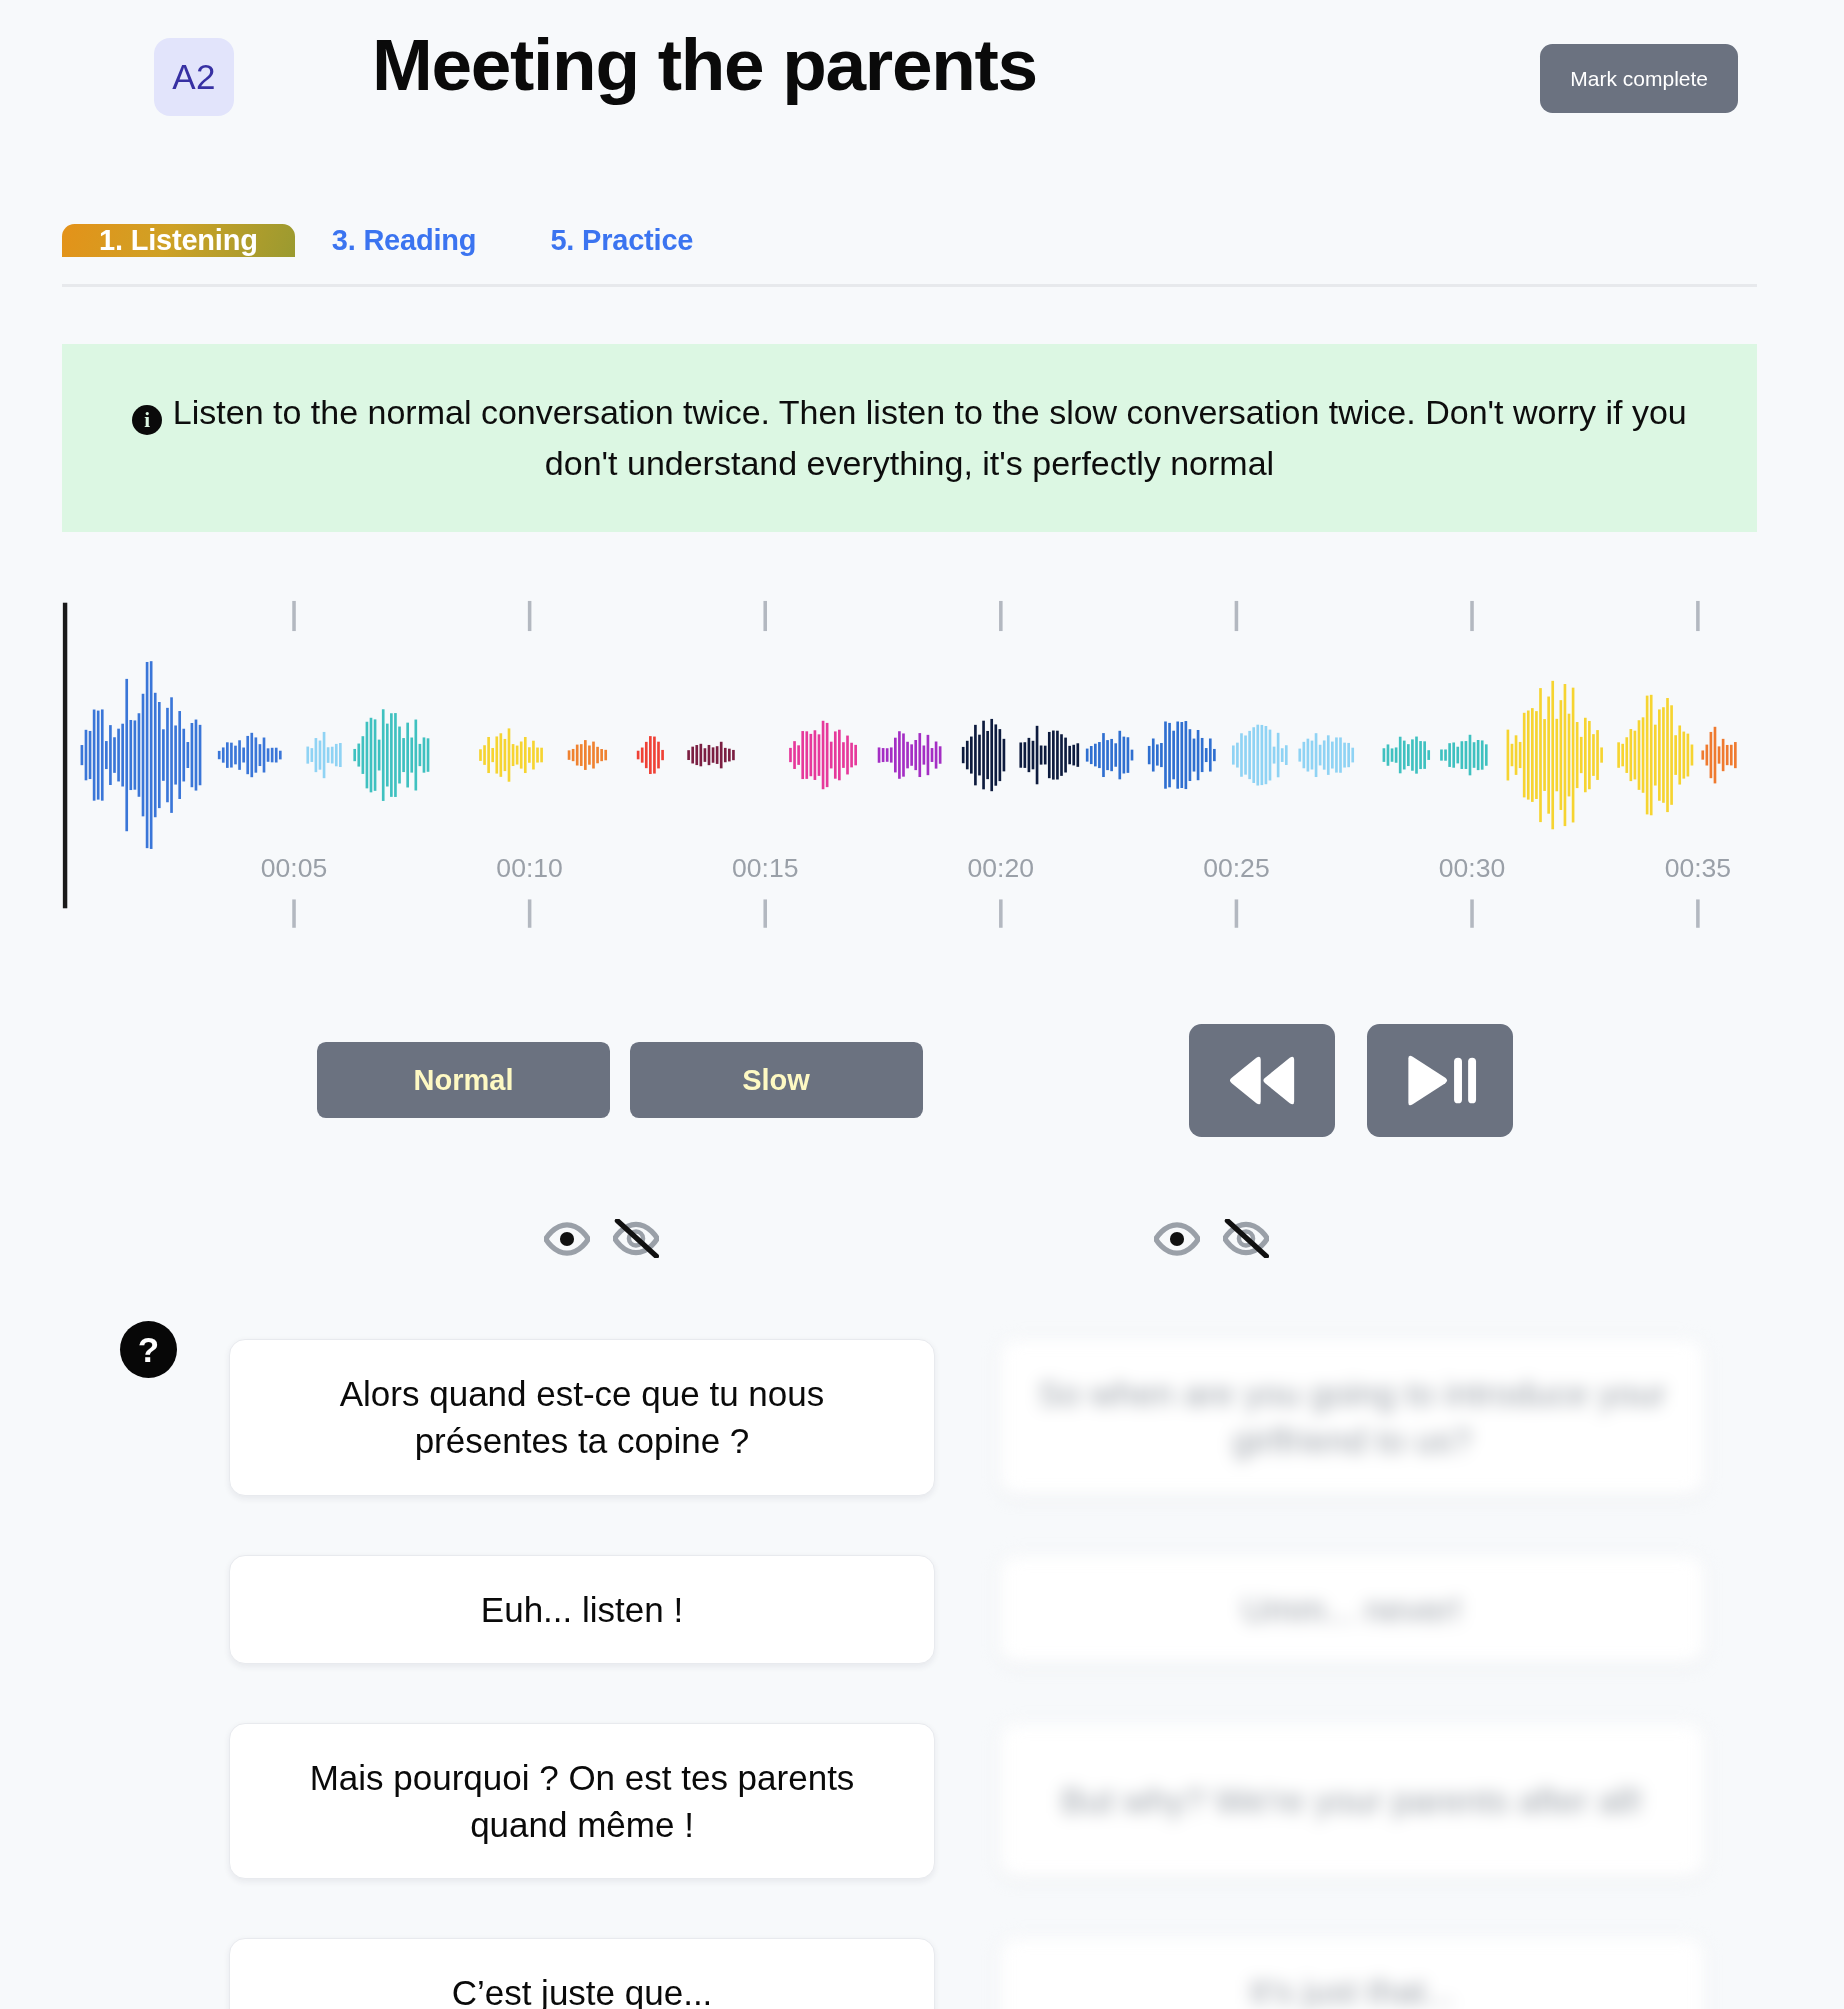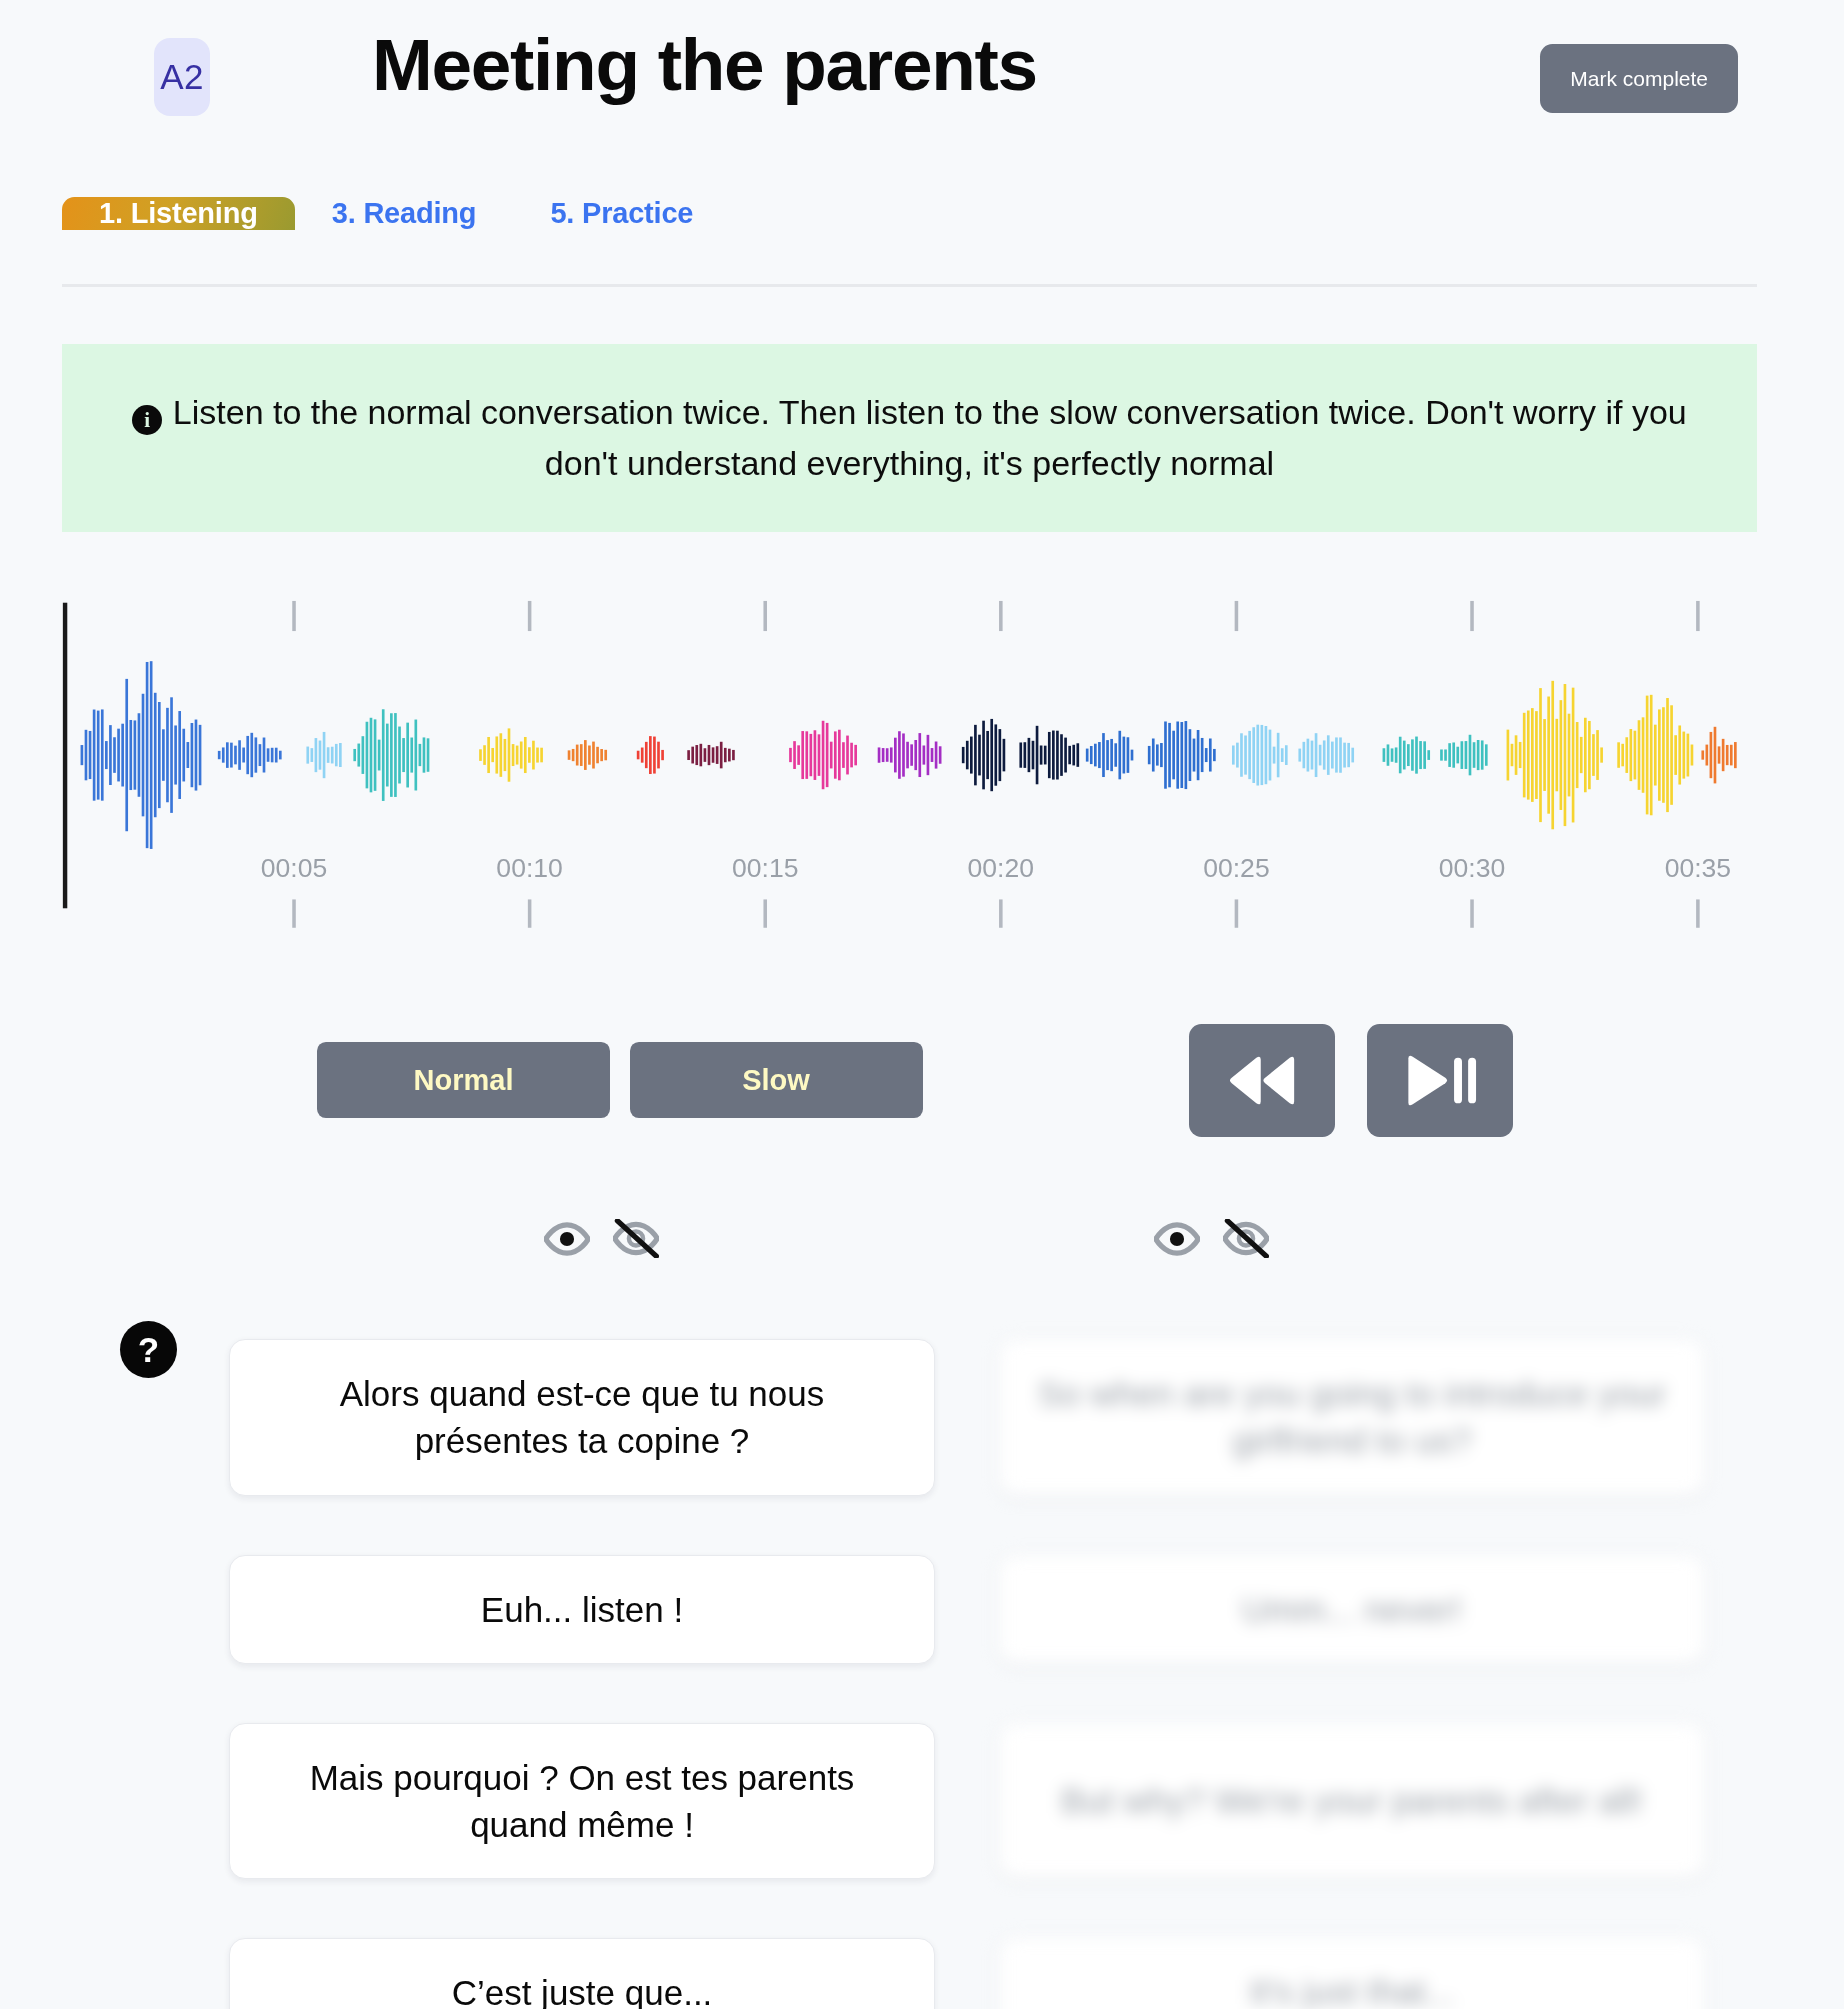--- a/index.html
+++ b/index.html
@@ -13,21 +13,21 @@
   .page { position: relative; width: 1844px; height: 2009px; background: #f7f9fb; }
 
   
   .header {
     position: absolute;
     left: 0; top: 0; width: 1844px; height: 133px;
     display: flex; align-items: center;
   }
   .level-badge {
     position: absolute; left: 154px; top: 38px;
-    width: 56px; height: 78px;
+    width: 80px; height: 78px;
     background: #e2e4fb; border-radius: 16px;
     display: flex; align-items: center; justify-content: center;
     font-size: 35px; font-weight: 400; color: #3730a3;
     letter-spacing: 0.4px;
   }
   .page-title {
     position: absolute; left: 372px; top: 25px;
     font-size: 73px; font-weight: 700; color: #0a0a0a;
     letter-spacing: -1.3px; line-height: 1.1;
   }
@@ -38,21 +38,21 @@
     padding: 0 30px; height: 69px;
     font-family: "Liberation Sans", sans-serif;
     font-size: 21px; font-weight: 400; cursor: pointer;
     display: flex; align-items: center; justify-content: center;
   }
 
   
   .tabs-wrap {
     position: absolute; left: 62px; top: 197px; width: 1720px; height: 96px;
   }
-  .tabs { display: flex; align-items: flex-start; height: 87px; }
+  .tabs { display: flex; align-items: center; height: 87px; }
   .tab {
     display: flex; align-items: center; justify-content: center;
     font-size: 29px; font-weight: 700; color: #3b74f0;
     padding: 0 37px; cursor: pointer; background: transparent;
     border: none; font-family: "Liberation Sans", sans-serif;
     letter-spacing: -0.2px;
   }
   .tab.active {
     color: #ffffff;
     background: linear-gradient(110deg, #e49219 0%, #cfa125 45%, #9a9a30 100%);

